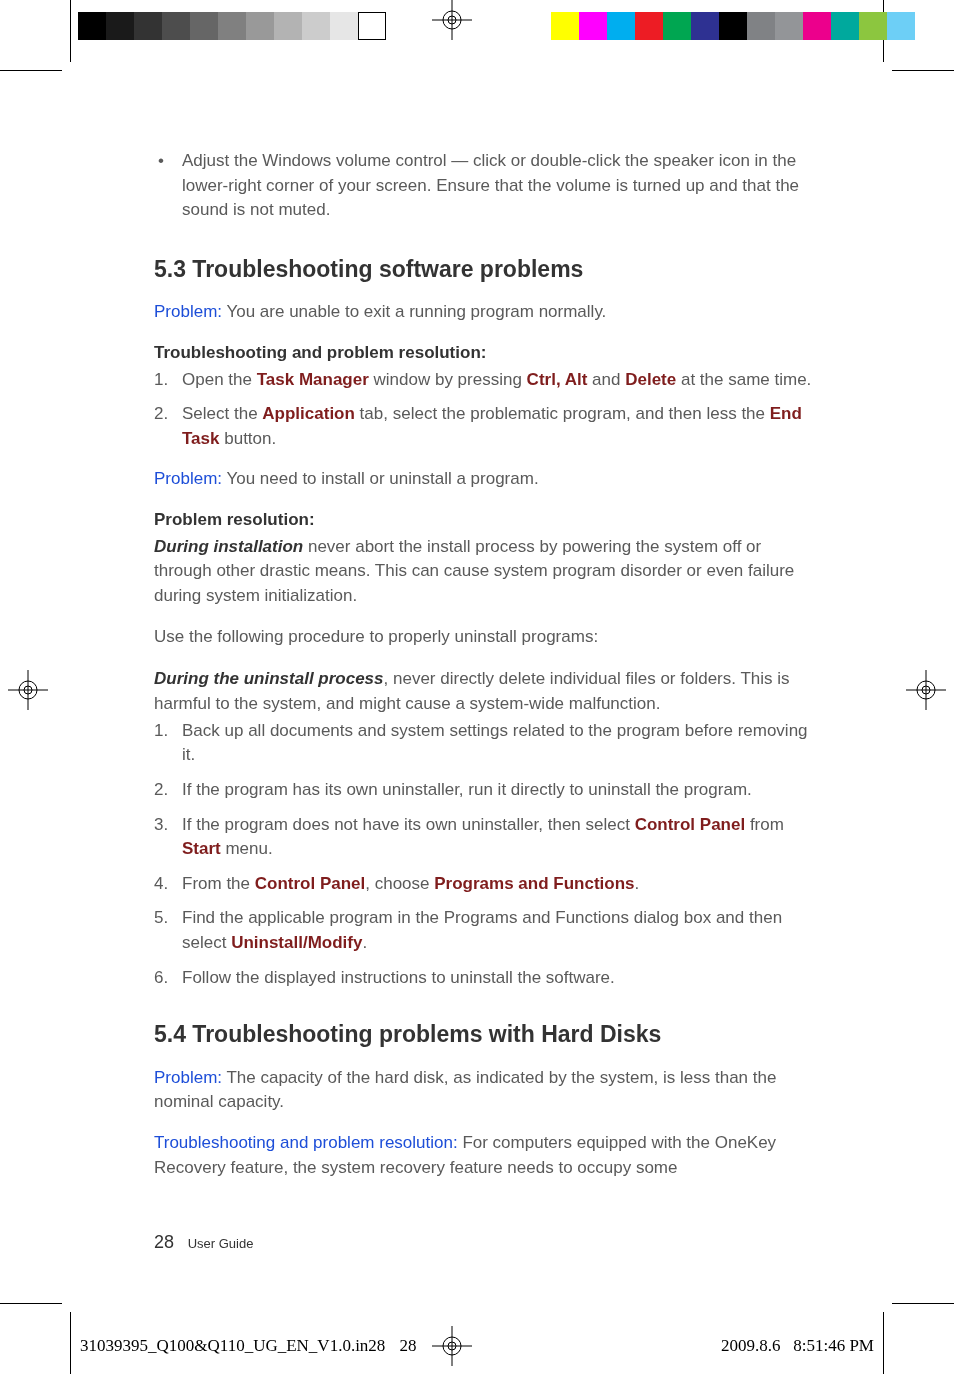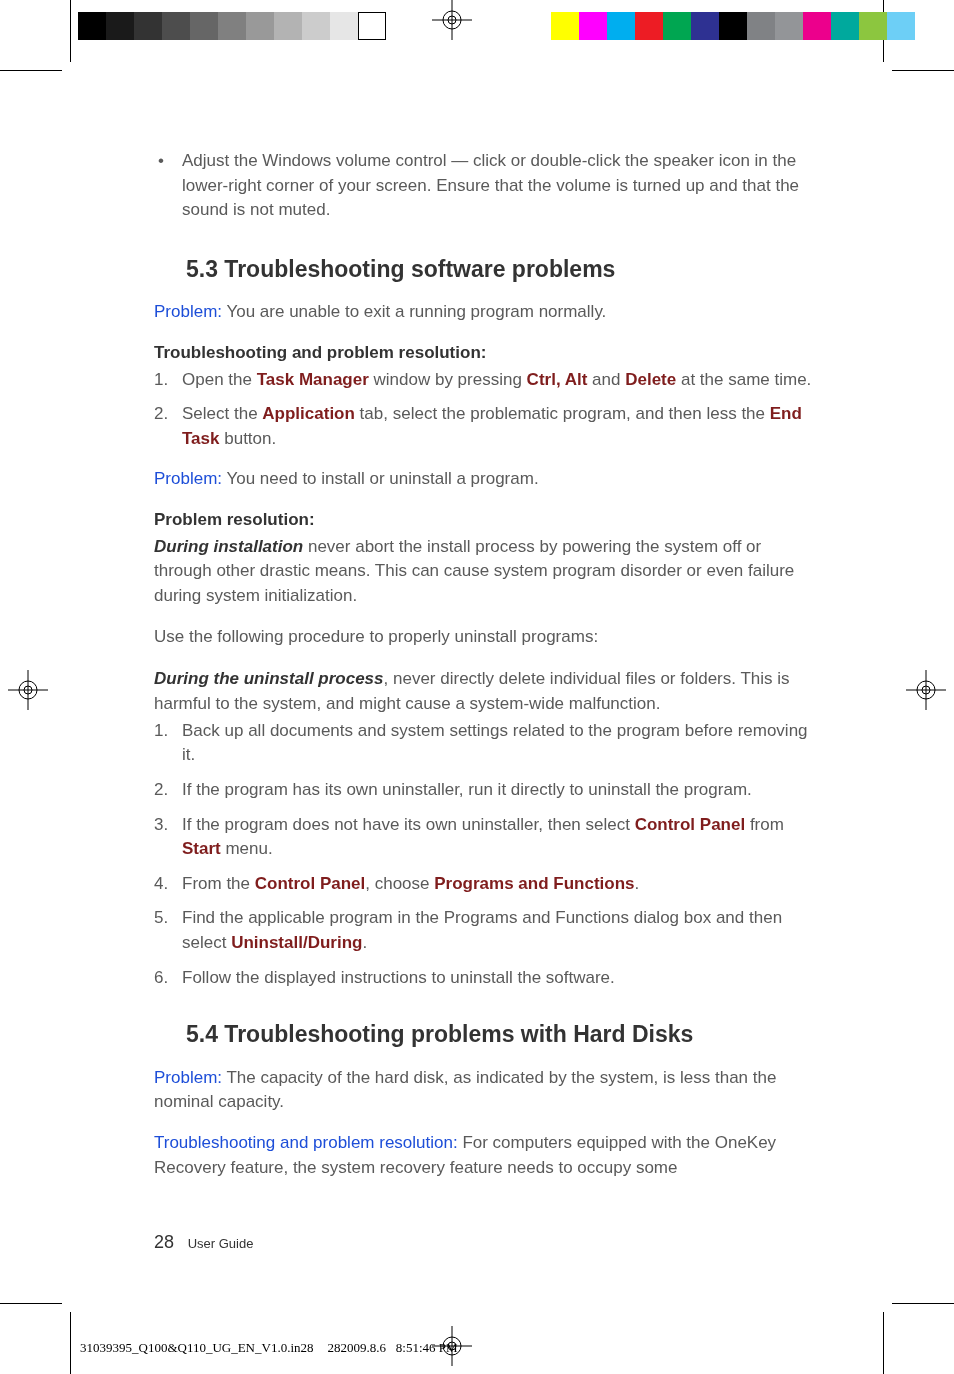--- a/index.html
+++ b/index.html
@@ -47,21 +47,20 @@
   .bullet-list li { position: relative; padding-left: 28px; }
   .bullet-list li::before {
     content: "•"; position: absolute; left: 4px; top: 0; color: #5a5a5a; font-size: 17px;
   }
   h2 {
     color: #333;
     font-size: 23px;
     font-weight: bold;
     margin-top: 28px;
     margin-bottom: 14px;
-    margin-left: 32px;
   }
   .p { margin-bottom: 16px; }
   .p-tight { margin-bottom: 2px; }
   .label { font-weight: normal; color: #1d4ed8; }
   .sub { font-weight: bold; color: #333; }
   .em-i { font-weight: bold; font-style: italic; color: #333; }
   ol { list-style: none; counter-reset: item; padding-left: 0; }
   ol > li { counter-increment: item; position: relative; padding-left: 28px; margin-bottom: 10px; }
   ol > li::before { content: counter(item) "."; position: absolute; left: 0; top: 0; color: #5a5a5a; }
   .b { font-weight: bold; color: #7f1d1d; }
@@ -74,24 +73,24 @@
     color: #333;
   }
   .pg-footer .num { font-size: 18px; margin-right: 10px; }
   
   .slug {
     position: absolute;
     left: 80px;
     right: 80px;
     bottom: 18px;
     font-family: "Times New Roman", serif;
-    font-size: 13px;
+    font-size: 17px;
     color: #000;
     display: flex;
-    justify-content: flex-start;
+    justify-content: space-between;
     align-items: center;
   }
   .slug-left { display: flex; gap: 14px; }
 </style>
 </head>
 <body>
 
 <span class="crop-h crop-tl-h"></span>
 <span class="crop-v crop-tl-v"></span>
 <span class="crop-h crop-tr-h"></span>
@@ -203,21 +202,21 @@
   <ol>
     <li>Back up all documents and system settings related to the program before removing it.</li>
     <li>If the program has its own uninstaller, run it directly to uninstall the program.</li>
     <li>
       <span>If the program does not have its own uninstaller, then select </span><span class="b">Control Panel</span><span> from </span><span class="b">Start</span><span> menu.</span>
     </li>
     <li>
       <span>From the </span><span class="b">Control Panel</span><span>, choose </span><span class="b">Programs and Functions</span><span>.</span>
     </li>
     <li>
-      <span>Find the applicable program in the Programs and Functions dialog box and then select </span><span class="b">Uninstall/During</span><span>.</span>
+      <span>Find the applicable program in the Programs and Functions dialog box and then select </span><span class="b">Uninstall/Modify</span><span>.</span>
     </li>
     <li>Follow the displayed instructions to uninstall the software.</li>
   </ol>
 
   <h2>5.4 Troubleshooting problems with Hard Disks</h2>
 
   <p class="p">
     <span class="label">Problem:</span><span> The capacity of the hard disk, as indicated by the system, is less than the nominal capacity.</span>
   </p>
 

